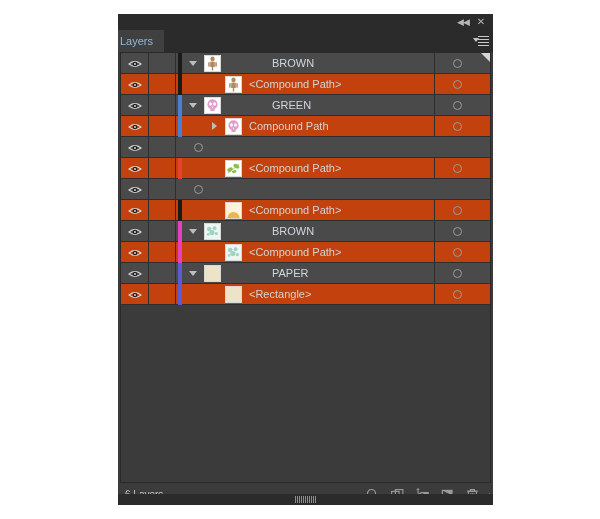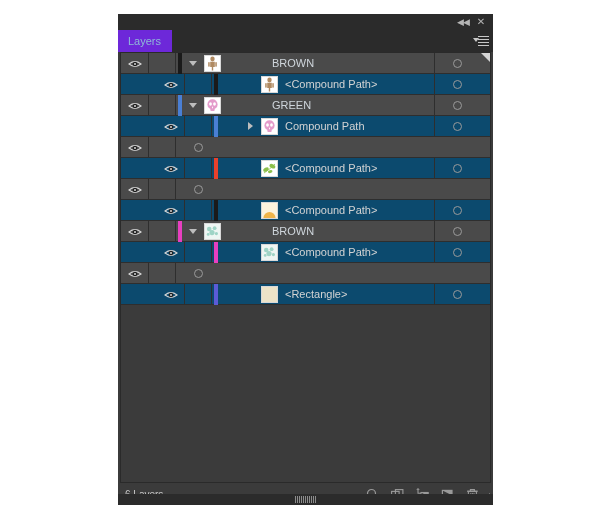--- a/index.html
+++ b/index.html
@@ -52,25 +52,25 @@
   
   .tab-strip {
     height: 22px;
     background: #2b2b2b;
     position: relative;
     flex: 0 0 auto;
     display: flex;
     align-items: stretch;
   }
   .tab {
-    background: #6d28d9;
+    background: #404040;
     color: #8fb8d8;
     font-size: 11px;
     line-height: 22px;
-    padding: 0 11px 0 10px;
+    padding: 0 11px 0 2px;
     box-sizing: border-box;
     cursor: default;
   }
   .panel-menu {
     position: absolute;
     right: 4px;
     top: 4px;
     width: 16px;
     height: 14px;
     cursor: default;
@@ -107,21 +107,21 @@
 
   .row {
     height: 21px;
     display: flex;
     align-items: stretch;
     border-bottom: 1px solid #2e2e2e;
     box-sizing: border-box;
     background: #4a4a4a;
     position: relative;
   }
-  .row.child { background: #0c4a6e; padding-left: 36px; }
+  .row.child { background: #c2410c; }
 
   
   .cell-eye {
     width: 27px;
     flex: 0 0 27px;
     border-right: 1px solid #2e2e2e;
     display: flex;
     align-items: center;
     justify-content: center;
     cursor: default;
@@ -599,20 +599,33 @@
           <div class="cell-eye">
             <span class="eye">
               <svg width="14" height="10" viewBox="0 0 14 10">
                 <path d="M1 5 Q7 0.3 13 5 Q7 9.7 1 5 Z" fill="none" stroke="#d6d6d6" stroke-width="1.1"></path>
                 <circle cx="7" cy="5" r="2.2" fill="#1f1f1f"></circle>
                 <circle cx="7" cy="5" r="1" fill="#d6d6d6"></circle>
               </svg>
             </span>
           </div>
           <div class="cell-lock"></div>
+          <div class="cell-main">
+            <span class="colorbar" style="background: rgb(91, 91, 214);"></span>
+            <span class="twisty">
+              <span class="tri-down"></span>
+            </span>
+            <span class="thumb">
+              <svg width="15" height="15" viewBox="0 0 15 15">
+                <rect width="15" height="15" fill="#ece3c8"></rect>
+                <rect width="15" height="15" fill="#ece3c8"></rect>
+              </svg>
+            </span>
+            <span class="row-label">PAPER</span>
+          </div>
           <div class="cell-target">
             <span class="target-circle"></span>
           </div>
           <div class="cell-sel"></div>
         </div>
         <div class="row child">
           <div class="cell-eye">
             <span class="eye">
               <svg width="14" height="10" viewBox="0 0 14 10">
                 <path d="M1 5 Q7 0.3 13 5 Q7 9.7 1 5 Z" fill="none" stroke="#d6d6d6" stroke-width="1.1"></path>

